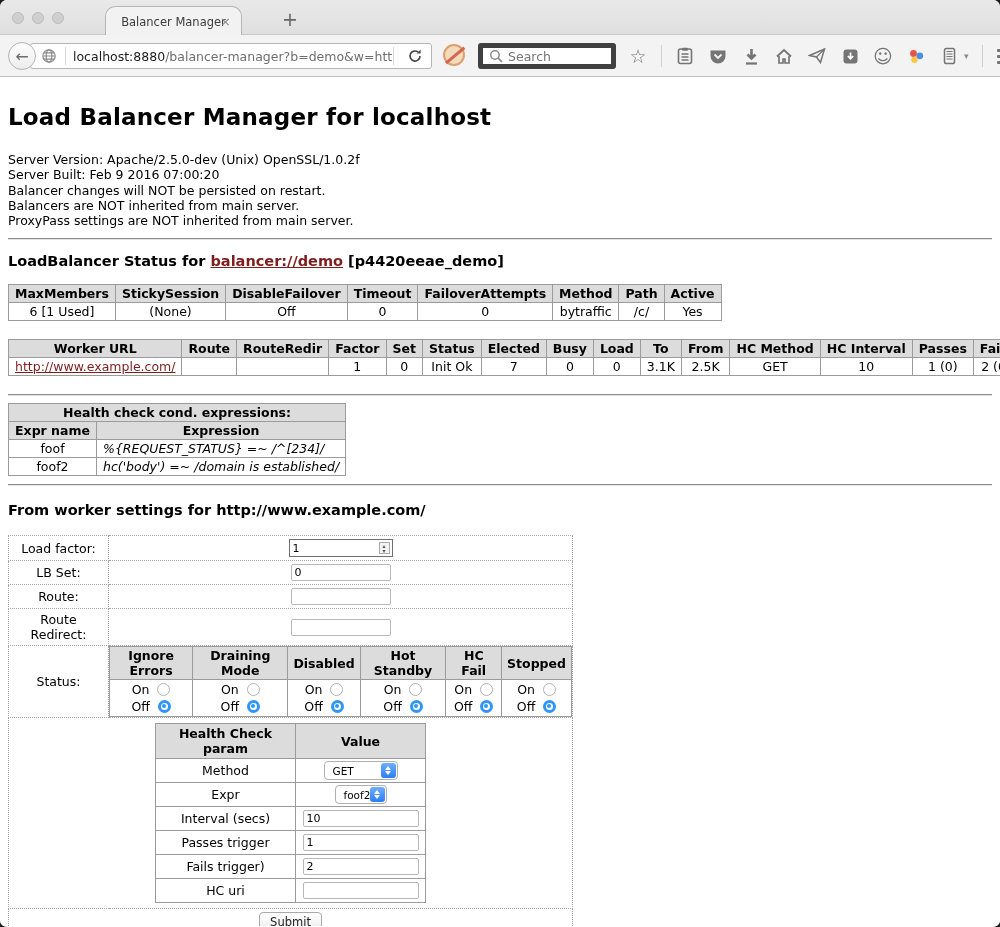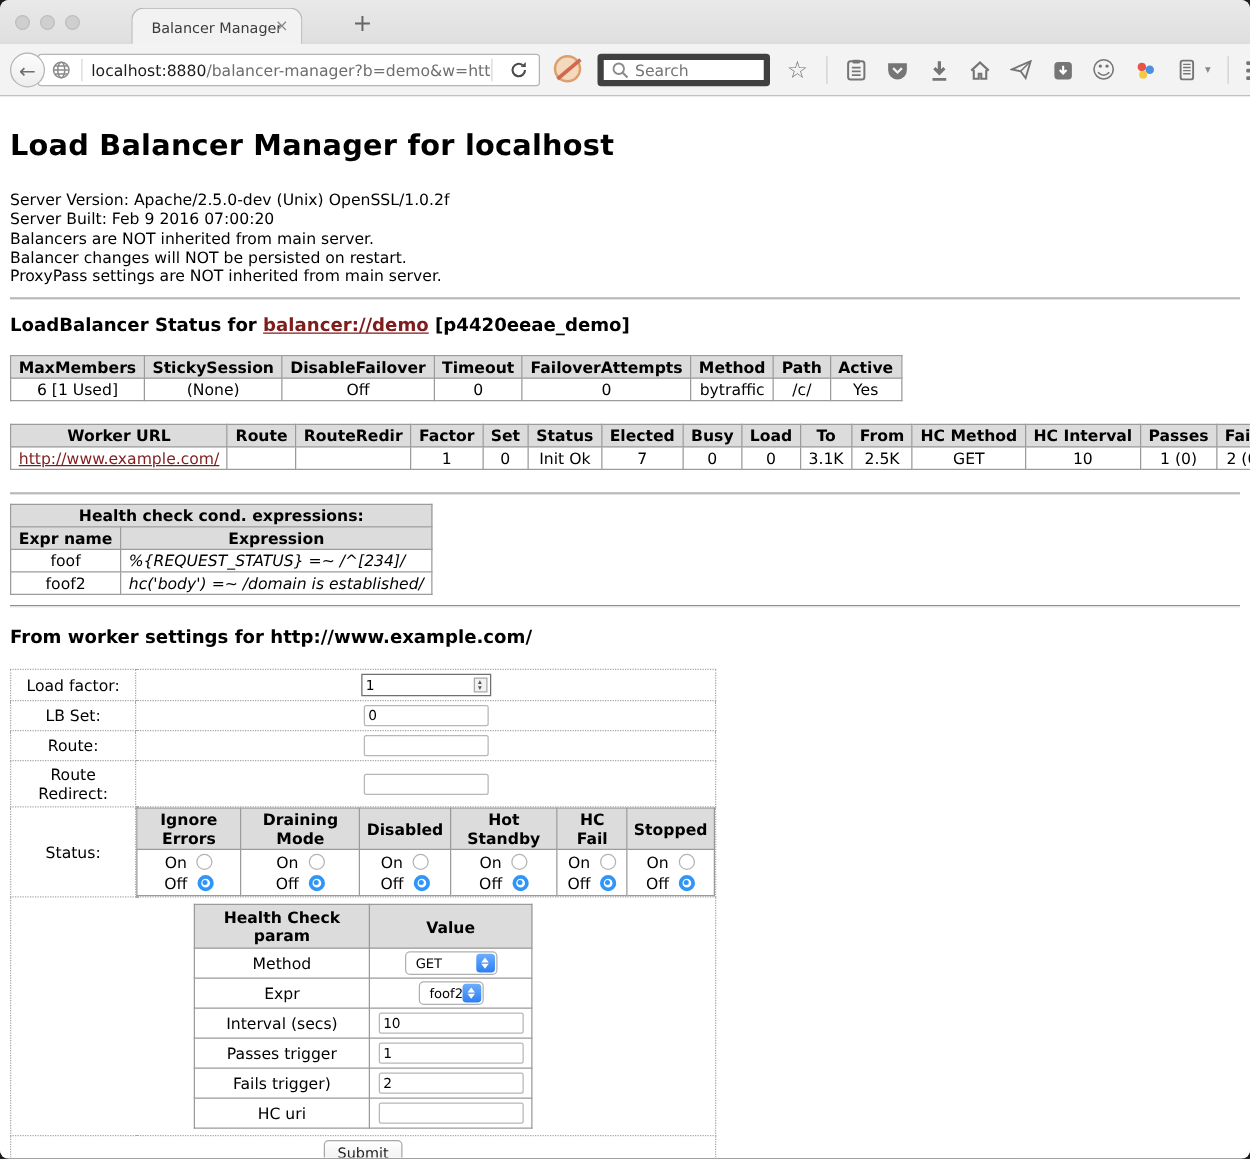--- a/index.html
+++ b/index.html
@@ -219,22 +219,22 @@
 
     </div>
   </div>
 
   <div class="page">
     <h1>Load Balancer Manager for localhost</h1>
 
     <div class="info">
       <div>Server Version: Apache/2.5.0-dev (Unix) OpenSSL/1.0.2f</div>
       <div>Server Built: Feb 9 2016 07:00:20</div>
+      <div>Balancer changes will NOT be persisted on restart.</div>
       <div>Balancers are NOT inherited from main server.</div>
-      <div>Balancer changes will NOT be persisted on restart.</div>
       <div>ProxyPass settings are NOT inherited from main server.</div>
     </div>
 
     <hr class="hr1">
 
     <h3><span>LoadBalancer Status for </span><a href="#">balancer://demo</a><span> [p4420eeae_demo]</span></h3>
 
     <table class="data">
       <tbody>
           <tr>

